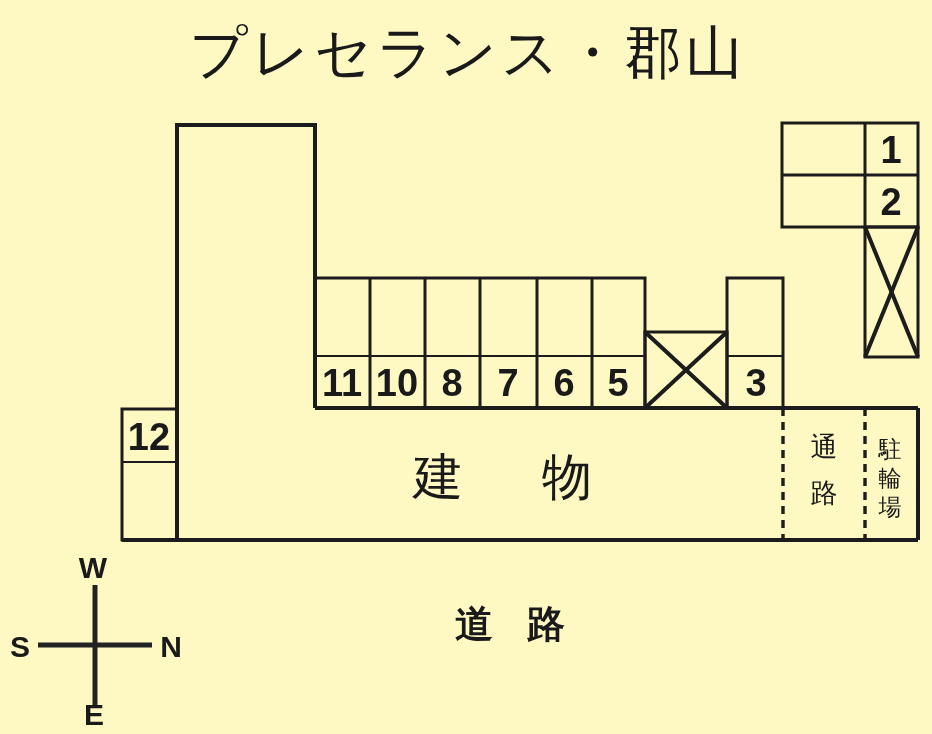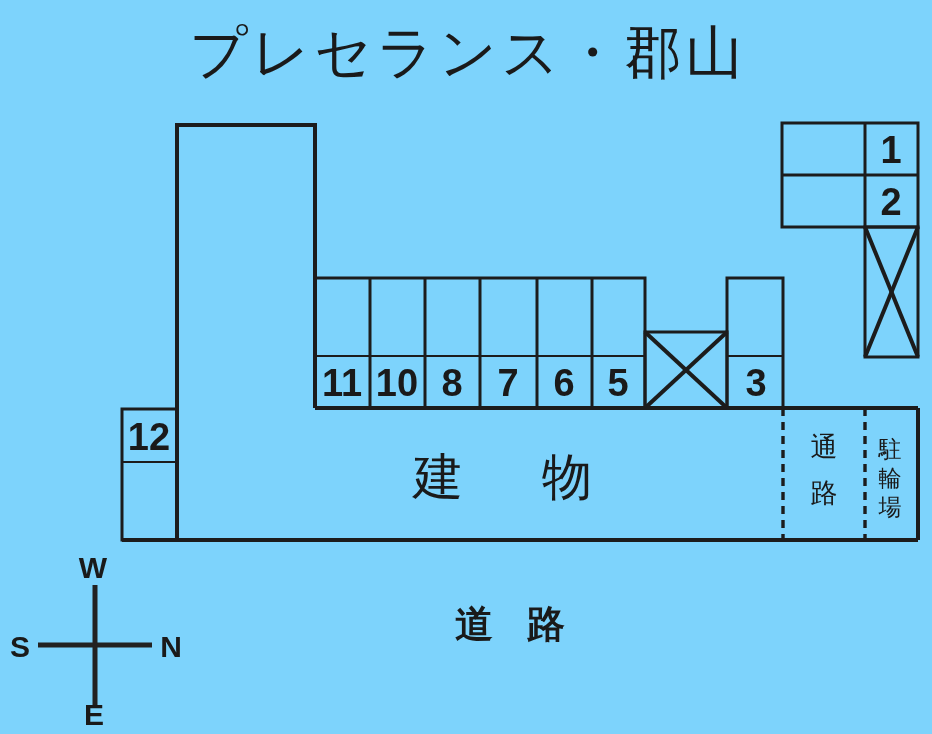--- a/index.html
+++ b/index.html
@@ -4,21 +4,21 @@
 <style>
   html, body {
     margin: 0;
     padding: 0;
     background: #ffffff;
   }
   .stage {
     position: relative;
     width: 932px;
     height: 734px;
-    background: #7dd3fc;
+    background: #fef9c3;
     overflow: hidden;
     font-family: "Liberation Sans", sans-serif;
     text-align: center;
   }
   svg { position: absolute; inset: 0; }
   text {
     fill: #1a1a1a;
     font-family: "Liberation Sans", sans-serif;
   }
   .title-text   { font-size: 57px; letter-spacing: 4px; font-weight: 500; }

